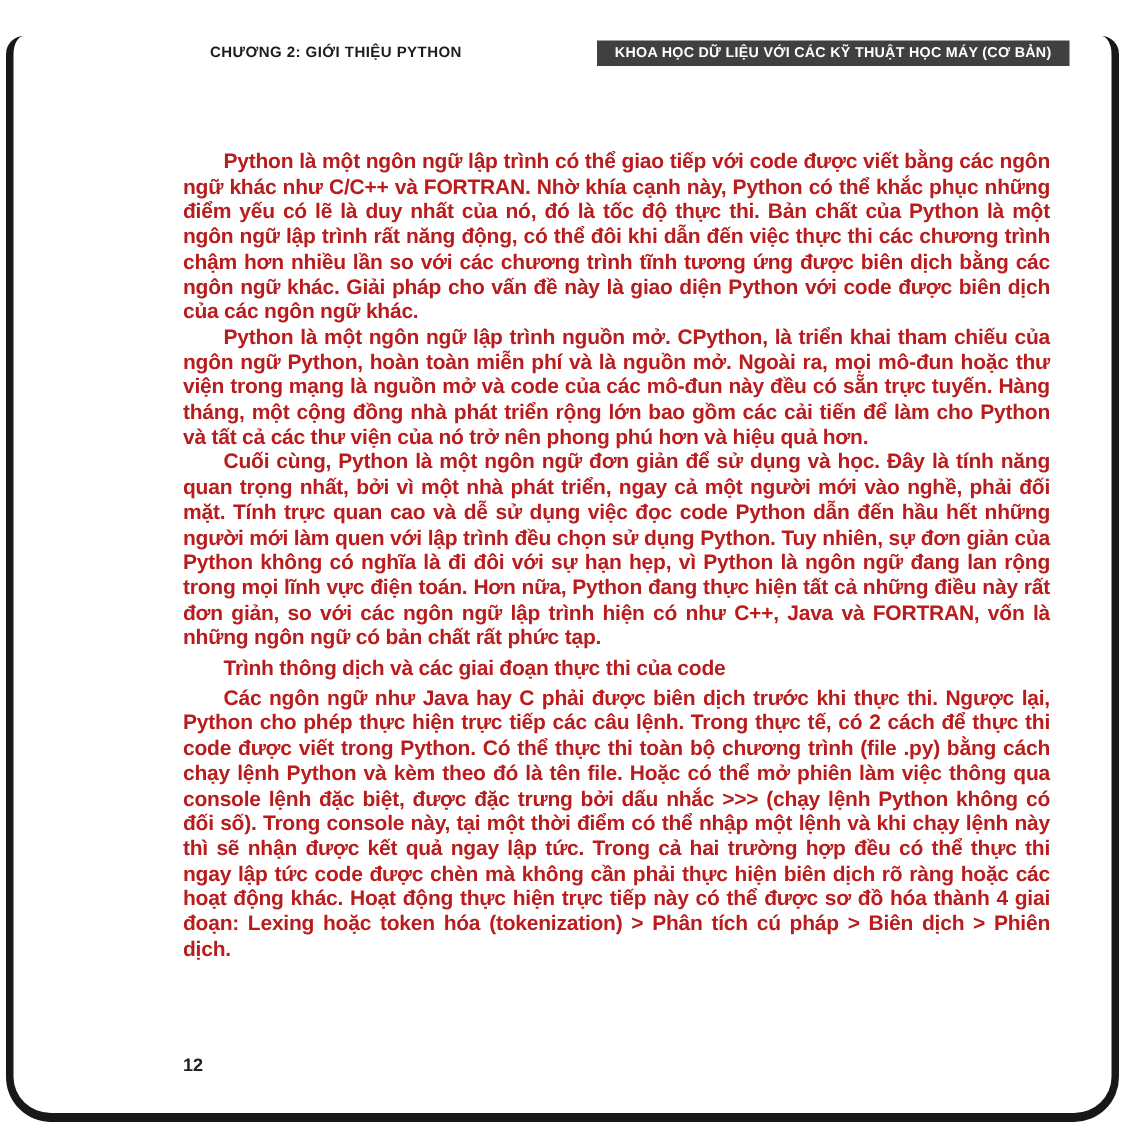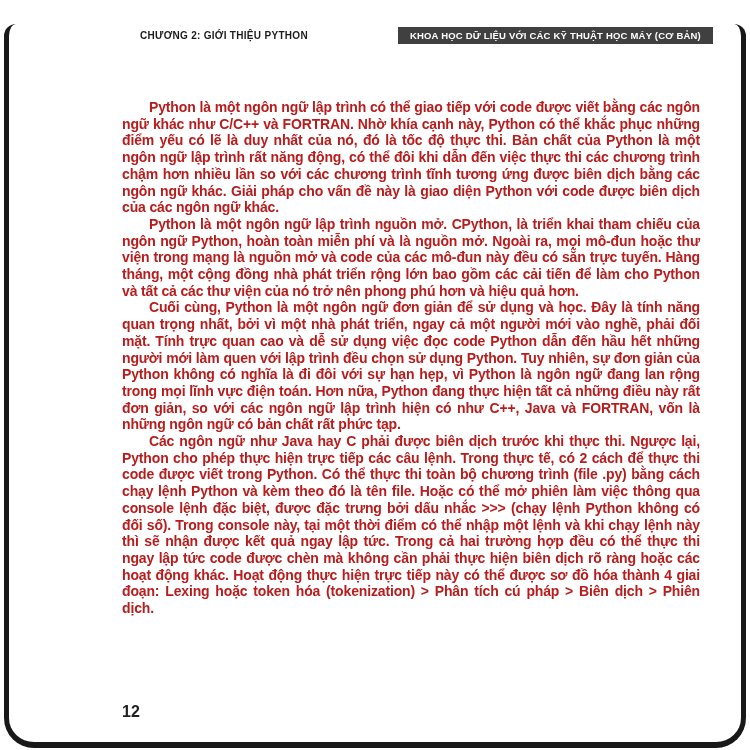--- a/index.html
+++ b/index.html
@@ -51,37 +51,38 @@
     margin-top:20px;
   }
   .body p { text-indent:27px; margin:0; }
   .body h3 {
     font-size:14px; text-indent:27px;
     margin:4px 0 3px; font-weight:800; text-align:left;
   }
   .page-num {
     position:absolute;
     left:122px; top:703px;
-    font-size:16px; font-weight:700; color:#1f1f1f;
+    font-size:12px; font-weight:700; color:#1f1f1f;
   }
 </style>
 </head>
 <body>
 
 <div class="photo">
 
   <div class="frame"></div>
 
   <div class="header">
     <span class="h-left">CHƯƠNG 2: GIỚI THIỆU PYTHON</span>
     <span class="h-right">KHOA HỌC DỮ LIỆU VỚI CÁC KỸ THUẬT HỌC MÁY (CƠ BẢN)</span>
   </div>
 
   <div class="body">
     <p>Python là một ngôn ngữ lập trình có thể giao tiếp với code được viết bằng các ngôn ngữ khác như C/C++ và FORTRAN. Nhờ khía cạnh này, Python có thể khắc phục những điểm yếu có lẽ là duy nhất của nó, đó là tốc độ thực thi. Bản chất của Python là một ngôn ngữ lập trình rất năng động, có thể đôi khi dẫn đến việc thực thi các chương trình chậm hơn nhiều lần so với các chương trình tĩnh tương ứng được biên dịch bằng các ngôn ngữ khác. Giải pháp cho vấn đề này là giao diện Python với code được biên dịch của các ngôn ngữ khác.</p>
     <p>Python là một ngôn ngữ lập trình nguồn mở. CPython, là triển khai tham chiếu của ngôn ngữ Python, hoàn toàn miễn phí và là nguồn mở. Ngoài ra, mọi mô-đun hoặc thư viện trong mạng là nguồn mở và code của các mô-đun này đều có sẵn trực tuyến. Hàng tháng, một cộng đồng nhà phát triển rộng lớn bao gồm các cải tiến để làm cho Python và tất cả các thư viện của nó trở nên phong phú hơn và hiệu quả hơn.</p>
     <p>Cuối cùng, Python là một ngôn ngữ đơn giản để sử dụng và học. Đây là tính năng quan trọng nhất, bởi vì một nhà phát triển, ngay cả một người mới vào nghề, phải đối mặt. Tính trực quan cao và dễ sử dụng việc đọc code Python dẫn đến hầu hết những người mới làm quen với lập trình đều chọn sử dụng Python. Tuy nhiên, sự đơn giản của Python không có nghĩa là đi đôi với sự hạn hẹp, vì Python là ngôn ngữ đang lan rộng trong mọi lĩnh vực điện toán. Hơn nữa, Python đang thực hiện tất cả những điều này rất đơn giản, so với các ngôn ngữ lập trình hiện có như C++, Java và FORTRAN, vốn là những ngôn ngữ có bản chất rất phức tạp.</p>
+    <h3>Trình thông dịch và các giai đoạn thực thi của code</h3>
     <p>Các ngôn ngữ như Java hay C phải được biên dịch trước khi thực thi. Ngược lại, Python cho phép thực hiện trực tiếp các câu lệnh. Trong thực tế, có 2 cách để thực thi code được viết trong Python. Có thể thực thi toàn bộ chương trình (file .py) bằng cách chạy lệnh Python và kèm theo đó là tên file. Hoặc có thể mở phiên làm việc thông qua console lệnh đặc biệt, được đặc trưng bởi dấu nhắc &gt;&gt;&gt; (chạy lệnh Python không có đối số). Trong console này, tại một thời điểm có thể nhập một lệnh và khi chạy lệnh này thì sẽ nhận được kết quả ngay lập tức. Trong cả hai trường hợp đều có thể thực thi ngay lập tức code được chèn mà không cần phải thực hiện biên dịch rõ ràng hoặc các hoạt động khác. Hoạt động thực hiện trực tiếp này có thể được sơ đồ hóa thành 4 giai đoạn: Lexing hoặc token hóa (tokenization) &gt; Phân tích cú pháp &gt; Biên dịch &gt; Phiên dịch.</p>
   </div>
 
   <div class="page-num">12</div>
 
 </div>
 
 </body></html>

